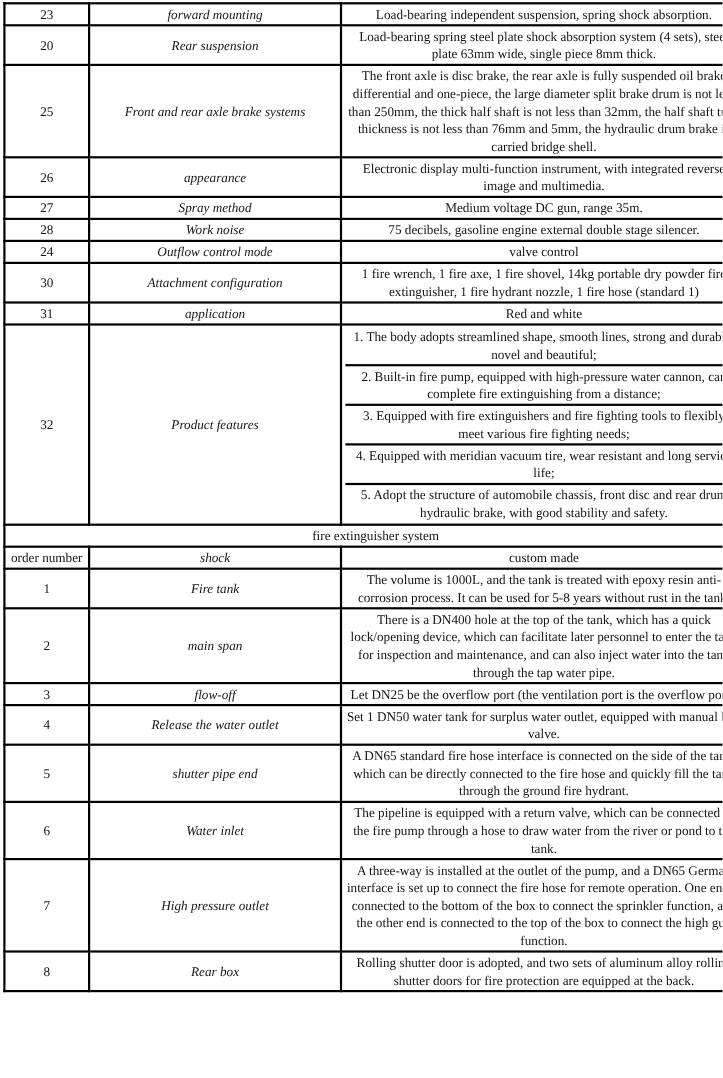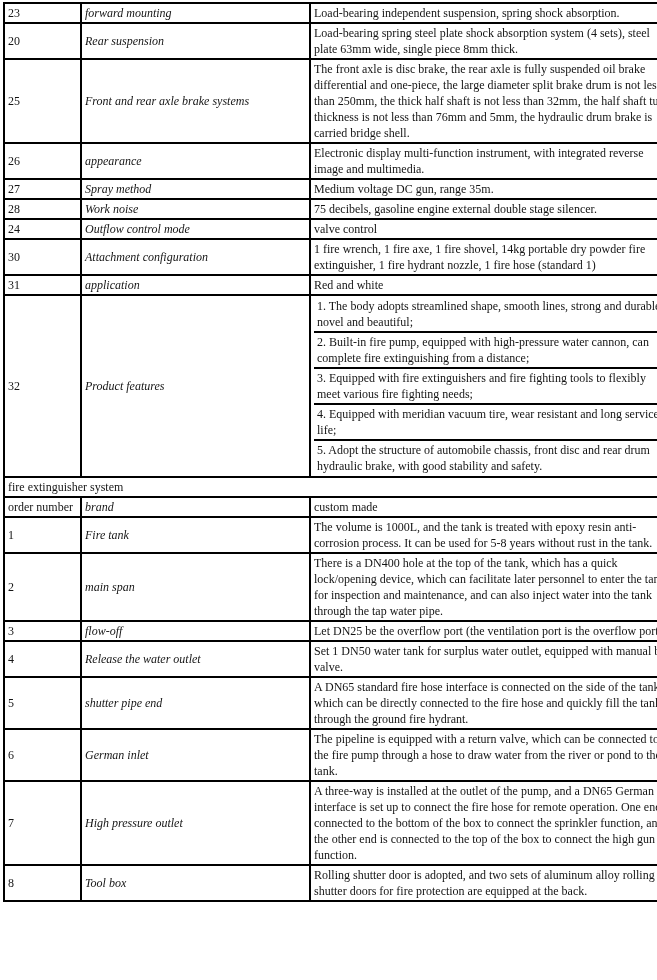--- a/index.html
+++ b/index.html
@@ -18,21 +18,21 @@
   table.spec {
     position: absolute;
     left: 3px;
     top: 2px;
     width: 651px;
     border-collapse: collapse;
     table-layout: fixed;
   }
   table.spec td {
     border: 2px solid #000000;
-    text-align: left;
+    text-align: center;
     vertical-align: middle;
     font-size: 12px;
     line-height: 16px;
     padding: 1px 3px;
     color: #141414;
     word-wrap: break-word;
   }
   td.col-num   { width: 69px; }
   td.col-name  { width: 221px; font-style: italic; }
   td.col-value { width: 361px; }
@@ -110,21 +110,21 @@
           <div class="feature-item">3. Equipped with fire extinguishers and fire fighting tools to flexibly meet various fire fighting needs;</div>
           <div class="feature-item">4. Equipped with meridian vacuum tire, wear resistant and long service life;</div>
           <div class="feature-item">5. Adopt the structure of automobile chassis, front disc and rear drum hydraulic brake, with good stability and safety.</div>
         </td>
       </tr>
       <tr>
         <td colspan="3" class="section-title-cell">fire extinguisher system</td>
       </tr>
       <tr>
         <td class="col-num">order number</td>
-        <td class="col-name">brand</td>
+        <td class="col-name">shock</td>
         <td class="col-value">custom made</td>
       </tr>
       <tr>
         <td class="col-num">1</td>
         <td class="col-name">Fire tank</td>
         <td class="col-value">The volume is 1000L, and the tank is treated with epoxy resin anti-corrosion process. It can be used for 5-8 years without rust in the tank.</td>
       </tr>
       <tr>
         <td class="col-num">2</td>
         <td class="col-name">main span</td>
@@ -140,28 +140,28 @@
         <td class="col-name">Release the water outlet</td>
         <td class="col-value">Set 1 DN50 water tank for surplus water outlet, equipped with manual ball valve.</td>
       </tr>
       <tr>
         <td class="col-num">5</td>
         <td class="col-name">shutter pipe end</td>
         <td class="col-value">A DN65 standard fire hose interface is connected on the side of the tank, which can be directly connected to the fire hose and quickly fill the tank through the ground fire hydrant.</td>
       </tr>
       <tr>
         <td class="col-num">6</td>
-        <td class="col-name">German inlet</td>
+        <td class="col-name">Water inlet</td>
         <td class="col-value">The pipeline is equipped with a return valve, which can be connected to the fire pump through a hose to draw water from the river or pond to the tank.</td>
       </tr>
       <tr>
         <td class="col-num">7</td>
         <td class="col-name">High pressure outlet</td>
         <td class="col-value">A three-way is installed at the outlet of the pump, and a DN65 German interface is set up to connect the fire hose for remote operation. One end is connected to the bottom of the box to connect the sprinkler function, and the other end is connected to the top of the box to connect the high gun function.</td>
       </tr>
       <tr>
         <td class="col-num">8</td>
-        <td class="col-name">Tool box</td>
+        <td class="col-name">Rear box</td>
         <td class="col-value">Rolling shutter door is adopted, and two sets of aluminum alloy rolling shutter doors for fire protection are equipped at the back.</td>
       </tr>
     </tbody>
   </table>
 </div>
 
 </body></html>

